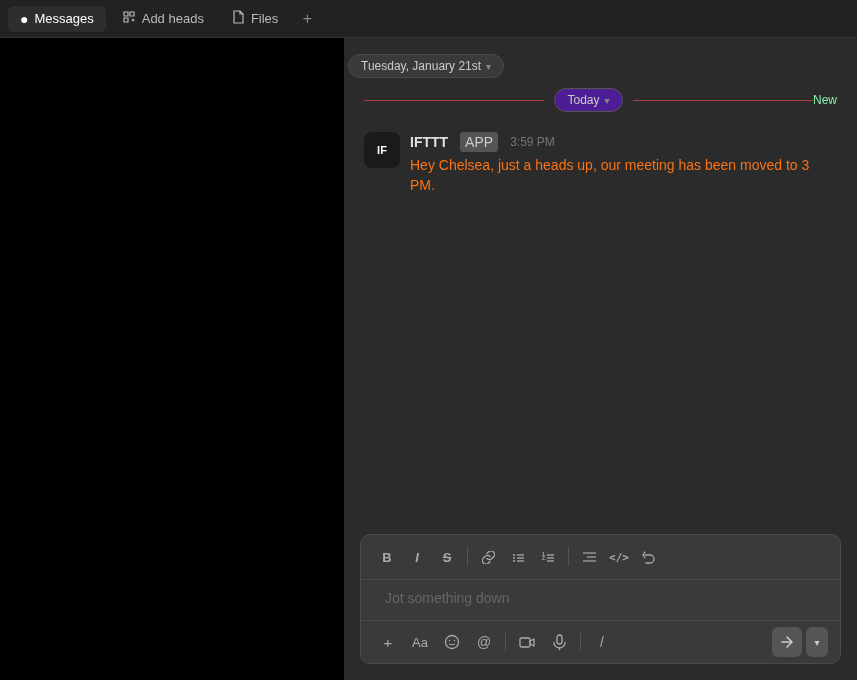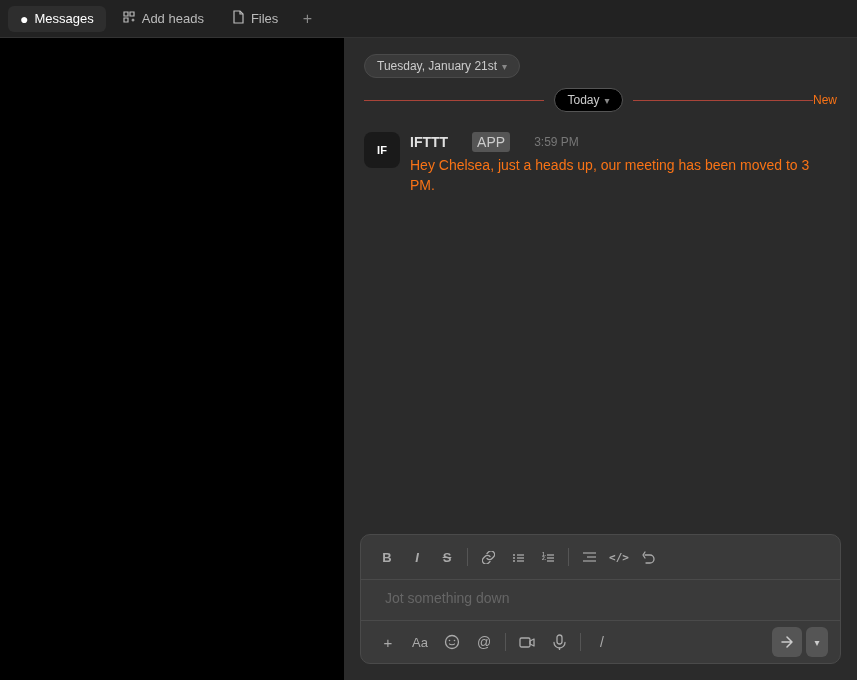--- a/index.html
+++ b/index.html
@@ -69,21 +69,21 @@
     .right-panel {
       flex: 1;
       background: #2b2b2b;
       display: flex;
       flex-direction: column;
       overflow: hidden;
     }
 
     
     .date-section {
-      padding: 16px 20px 0 20px;
+      padding: 16px 20px 0 4px;
     }
     .date-pill {
       display: inline-flex;
       align-items: center;
       gap: 5px;
       background: #3a3a3a;
       border: 1px solid #4a4a4a;
       border-radius: 20px;
       padding: 4px 12px;
       font-size: 12px;
@@ -113,37 +113,37 @@
     .divider-line {
       flex: 1;
       height: 1px;
       background: #e05040;
       opacity: 0.7;
     }
     .today-pill {
       display: inline-flex;
       align-items: center;
       gap: 5px;
-      background: #000000;
+      background: #4c1d95;
       border: 1px solid #555;
       border-radius: 20px;
       padding: 4px 12px;
       font-size: 12px;
       color: #ccc;
       cursor: pointer;
       margin: 0 10px;
       flex-shrink: 0;
     }
     .today-pill .chevron {
       font-size: 10px;
       color: #888;
     }
     .new-label {
       font-size: 12px;
-      color: #f97316;
+      color: #86efac;
       font-weight: 500;
       flex-shrink: 0;
     }
 
     
     .message-item {
       display: flex;
       gap: 10px;
       padding: 10px 20px;
       align-items: flex-start;
@@ -160,21 +160,21 @@
       font-weight: 700;
       color: #fff;
       flex-shrink: 0;
     }
     .message-body {
       flex: 1;
     }
     .message-header {
       display: flex;
       align-items: center;
-      gap: 24px;
+      gap: 12px;
       margin-bottom: 4px;
     }
     .sender-name {
       font-weight: 700;
       color: #e0e0e0;
       font-size: 14px;
     }
     .app-badge {
       background: #555;
       color: #ccc;

